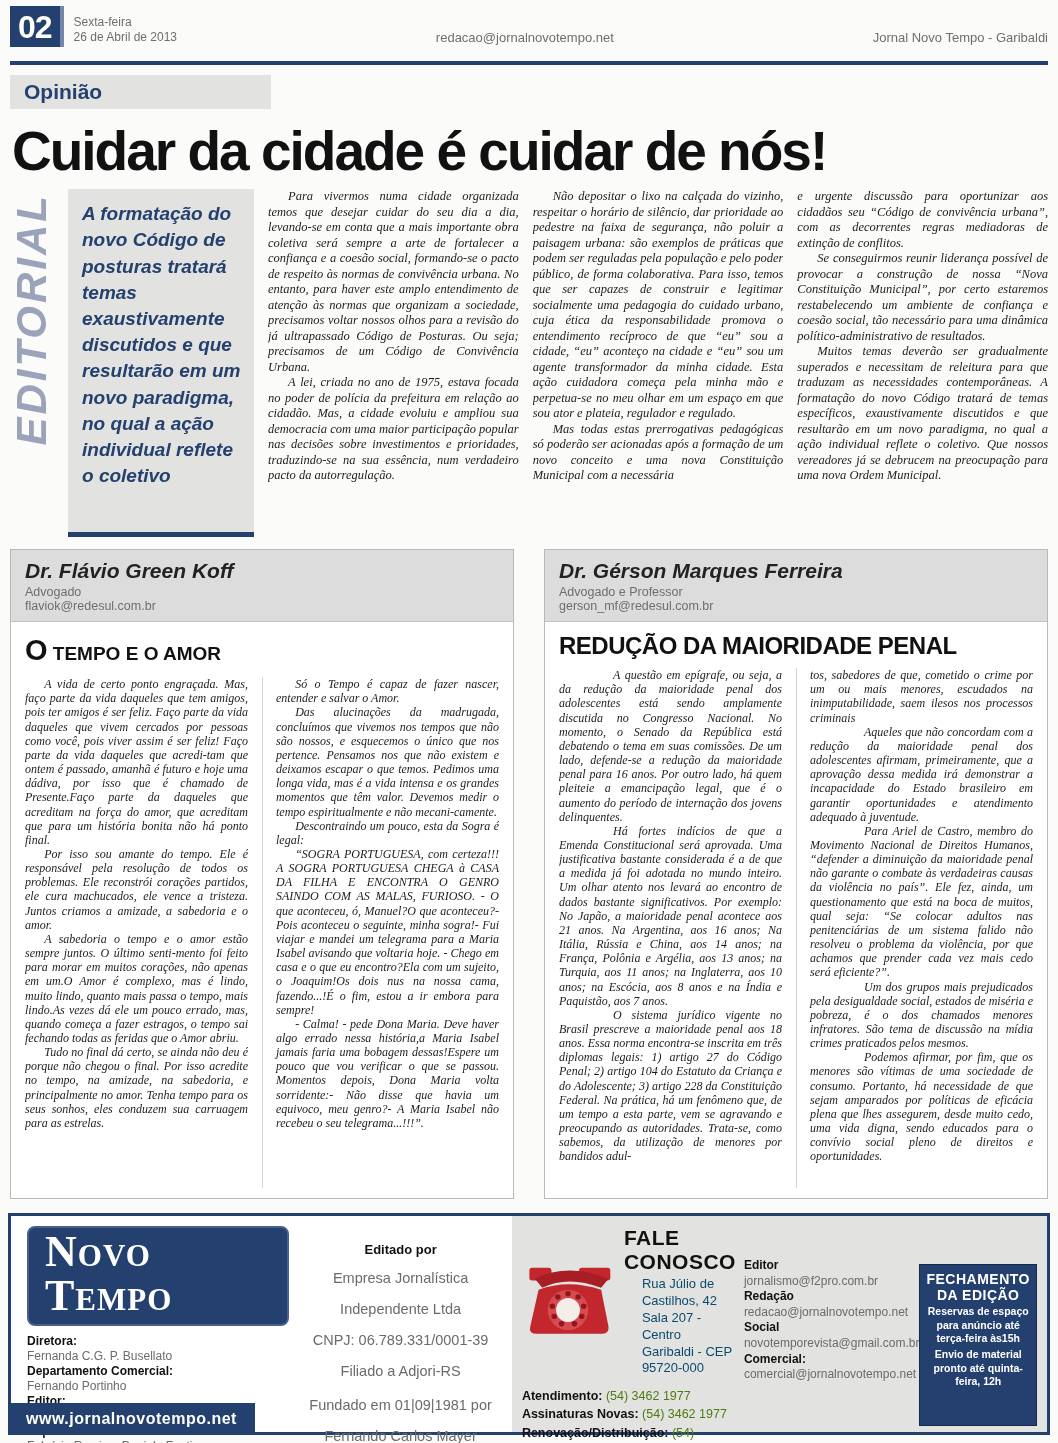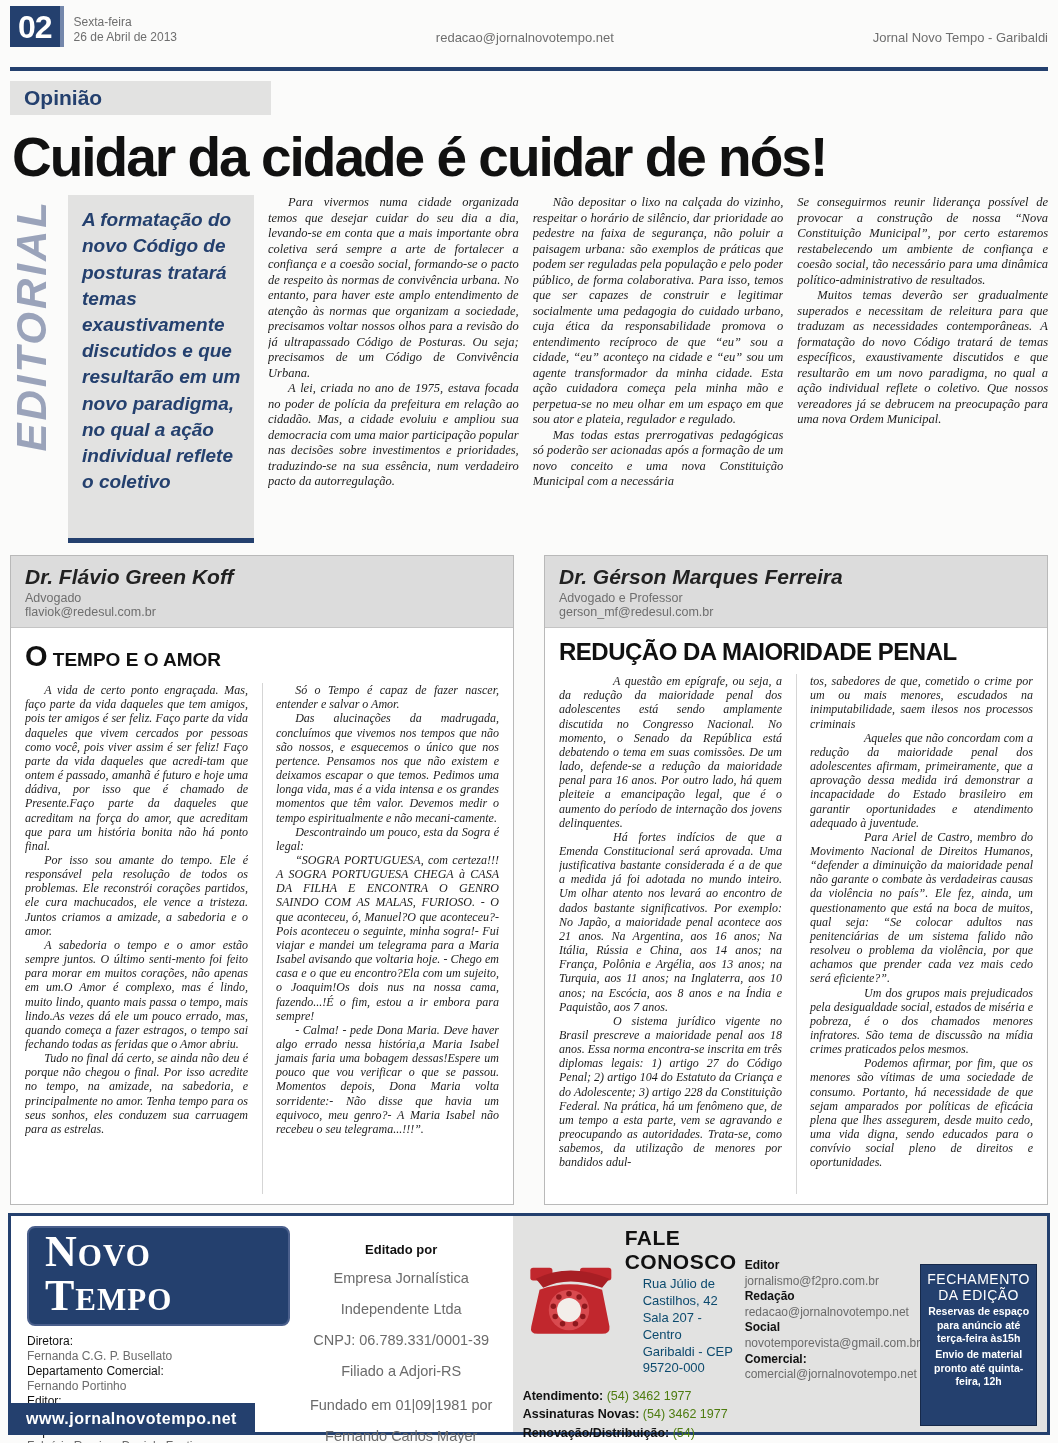--- a/index.html
+++ b/index.html
@@ -7,21 +7,21 @@
     --ink:#1c1c1c; --muted:#6b6b6b;
   }
   *{margin:0;padding:0;box-sizing:border-box;}
   html,body{background:#9e9e9e;}
   .page{
     width:1058px;height:1443px;margin:0 auto;background:#fbfbfa;
     font-family:"Liberation Sans",sans-serif;color:var(--ink);
     position:relative;overflow:hidden;padding:6px 10px 0 10px;
   }
   
-  .masthead{display:flex;align-items:flex-end;gap:10px;padding-bottom:20px;}
+  .masthead{display:flex;align-items:flex-end;gap:10px;padding-bottom:14px;}
   .pagenum{background:var(--navy);color:#fff;font-weight:bold;font-size:32px;
     line-height:1;padding:5px 8px 4px;letter-spacing:-1px;border-right:4px solid #7487ab;}
   .dateblock{font-size:12px;color:#6e6e6e;line-height:1.25;padding-bottom:2px;}
   .mast-center{flex:1;text-align:center;font-size:13px;color:#6e6e6e;padding-bottom:2px;}
   .mast-right{font-size:13px;color:#6e6e6e;padding-bottom:2px;}
   .mastrule{height:4px;background:var(--navy);box-shadow:0 6px 0 -4px var(--navy);}
   
   .opinion-wrap{margin-top:10px;}
   .opinion{display:inline-block;background:var(--panel);color:var(--navy);
     font-size:21px;font-weight:bold;padding:5px 14px;width:261px;}
@@ -57,21 +57,21 @@
   .art-col p{text-indent:1.6em;}
   .deep-indent p{text-indent:4.5em;}
   
   .footer{position:absolute;left:8px;right:8px;bottom:8px;height:222px;
     border:3px solid var(--navy);background:#fff;display:flex;}
   .f-left{width:300px;padding:10px 0 0 16px;position:relative;}
   .logo{display:inline-block;background:var(--navy);color:#fff;border:2px solid #4a5f8c;
     border-radius:8px;padding:2px 16px 6px;font-family:"Liberation Serif",serif;
     font-weight:bold;font-variant:small-caps;font-size:44px;line-height:1;letter-spacing:1px;}
   .staff{margin-top:8px;font-size:12px;line-height:1.25;}
-  .staff .pl{font-weight:normal;color:#111;display:block;}
+  .staff .pl{font-weight:bold;color:#111;display:block;}
   .staff .pv{display:block;color:#6b6b6b;}
   .webbar{position:absolute;left:-3px;bottom:-3px;background:var(--navy);color:#fff;
     font-weight:bold;font-size:16px;padding:7px 18px;letter-spacing:0.5px;}
   .f-mid{width:240px;padding:26px 6px 0;text-align:center;font-size:14px;color:#6b6b6b;}
   .f-mid .lbl{font-weight:bold;color:#111;font-size:13px;}
   .f-mid .edited p{margin:12px;line-height:1.3;font-size:14.5px;}
   .f-mid .founded{margin-top:16px;font-size:13px;line-height:1.3;}
   .f-mid .abrang{margin-top:16px;text-align:left;font-size:13px;}
   .f-mid .abrang .lbl{display:block;font-size:13px;}
   .f-gray{flex:1;background:var(--panel);display:flex;padding:10px 10px 6px 10px;gap:8px;}
@@ -85,21 +85,21 @@
   .phones .pl{font-weight:bold;color:#111;}
   .phones .pv{color:#4d7c0f;margin-top:17px;}
   .hours{margin-top:8px;font-size:12.5px;color:#6b6b6b;line-height:1.3;}
   .hours .lbl{font-weight:bold;color:#111;font-size:13.5px;}
   .emails-col{flex:1;display:flex;flex-direction:row;margin-top:32px;}
   .emails{font-size:12px;line-height:1.3;}
   .emails .pl{font-weight:bold;color:#111;display:block;}
   .emails .pv{display:block;color:#6b6b6b;}
   .deadline{margin-top:6px;background:var(--navy);color:#fff;text-align:center;
     padding:6px 6px 7px;border:1px solid #16294a;}
-  .deadline .d-title{font-weight:normal;font-size:14px;letter-spacing:0.5px;}
+  .deadline .d-title{font-weight:bold;font-size:14px;letter-spacing:0.5px;}
   .deadline p{font-size:10.5px;font-weight:bold;line-height:1.3;margin-top:2px;}
 </style>
 </head>
 <body>
 
 <div class="page">
 
   <div class="masthead">
     <div class="pagenum">02</div>
     <div class="dateblock">
@@ -124,20 +124,21 @@
     <div class="pullquote">A formatação do novo Código de posturas tratará temas exaustivamente discutidos e que resultarão em um novo paradigma, no qual a ação individual reflete o coletivo</div>
     <div class="ed-col">
         <p>Para vivermos numa cidade organizada temos que desejar cuidar do seu dia a dia, levando-se em conta que a mais importante obra coletiva será sempre a arte de fortalecer a confiança e a coesão social, formando-se o pacto de respeito às normas de convivência urbana. No entanto, para haver este amplo entendimento de atenção às normas que organizam a sociedade, precisamos voltar nossos olhos para a revisão do já ultrapassado Código de Posturas. Ou seja; precisamos de um Código de Convivência Urbana.</p>
         <p>A lei, criada no ano de 1975, estava focada no poder de polícia da prefeitura em relação ao cidadão. Mas, a cidade evoluiu e ampliou sua democracia com uma maior participação popular nas decisões sobre investimentos e prioridades, traduzindo-se na sua essência, num verdadeiro pacto da autorregulação.</p>
       </div>
     <div class="ed-col">
         <p>Não depositar o lixo na calçada do vizinho, respeitar o horário de silêncio, dar prioridade ao pedestre na faixa de segurança, não poluir a paisagem urbana: são exemplos de práticas que podem ser reguladas pela população e pelo poder público, de forma colaborativa. Para isso, temos que ser capazes de construir e legitimar socialmente uma pedagogia do cuidado urbano, cuja ética da responsabilidade promova o entendimento recíproco de que “eu” sou a cidade, “eu” aconteço na cidade e “eu” sou um agente transformador da minha cidade. Esta ação cuidadora começa pela minha mão e perpetua-se no meu olhar em um espaço em que sou ator e plateia, regulador e regulado.</p>
         <p>Mas todas estas prerrogativas pedagógicas só poderão ser acionadas após a formação de um novo conceito e uma nova Constituição Municipal com a necessária</p>
       </div>
     <div class="ed-col no-first-indent">
+        <p>e urgente discussão para oportunizar aos cidadãos seu “Código de convivência urbana”, com as decorrentes regras mediadoras de extinção de conflitos.</p>
         <p>Se conseguirmos reunir liderança possível de provocar a construção de nossa “Nova Constituição Municipal”, por certo estaremos restabelecendo um ambiente de confiança e coesão social, tão necessário para uma dinâmica político-administrativo de resultados.</p>
         <p>Muitos temas deverão ser gradualmente superados e necessitam de releitura para que traduzam as necessidades contemporâneas. A formatação do novo Código tratará de temas específicos, exaustivamente discutidos e que resultarão em um novo paradigma, no qual a ação individual reflete o coletivo. Que nossos vereadores já se debrucem na preocupação para uma nova Ordem Municipal.</p>
       </div>
   </div>
 
   <div class="articles-row">
 
     <div class="article">
       <div class="art-head">
         <div class="art-author">Dr. Flávio Green Koff</div>

